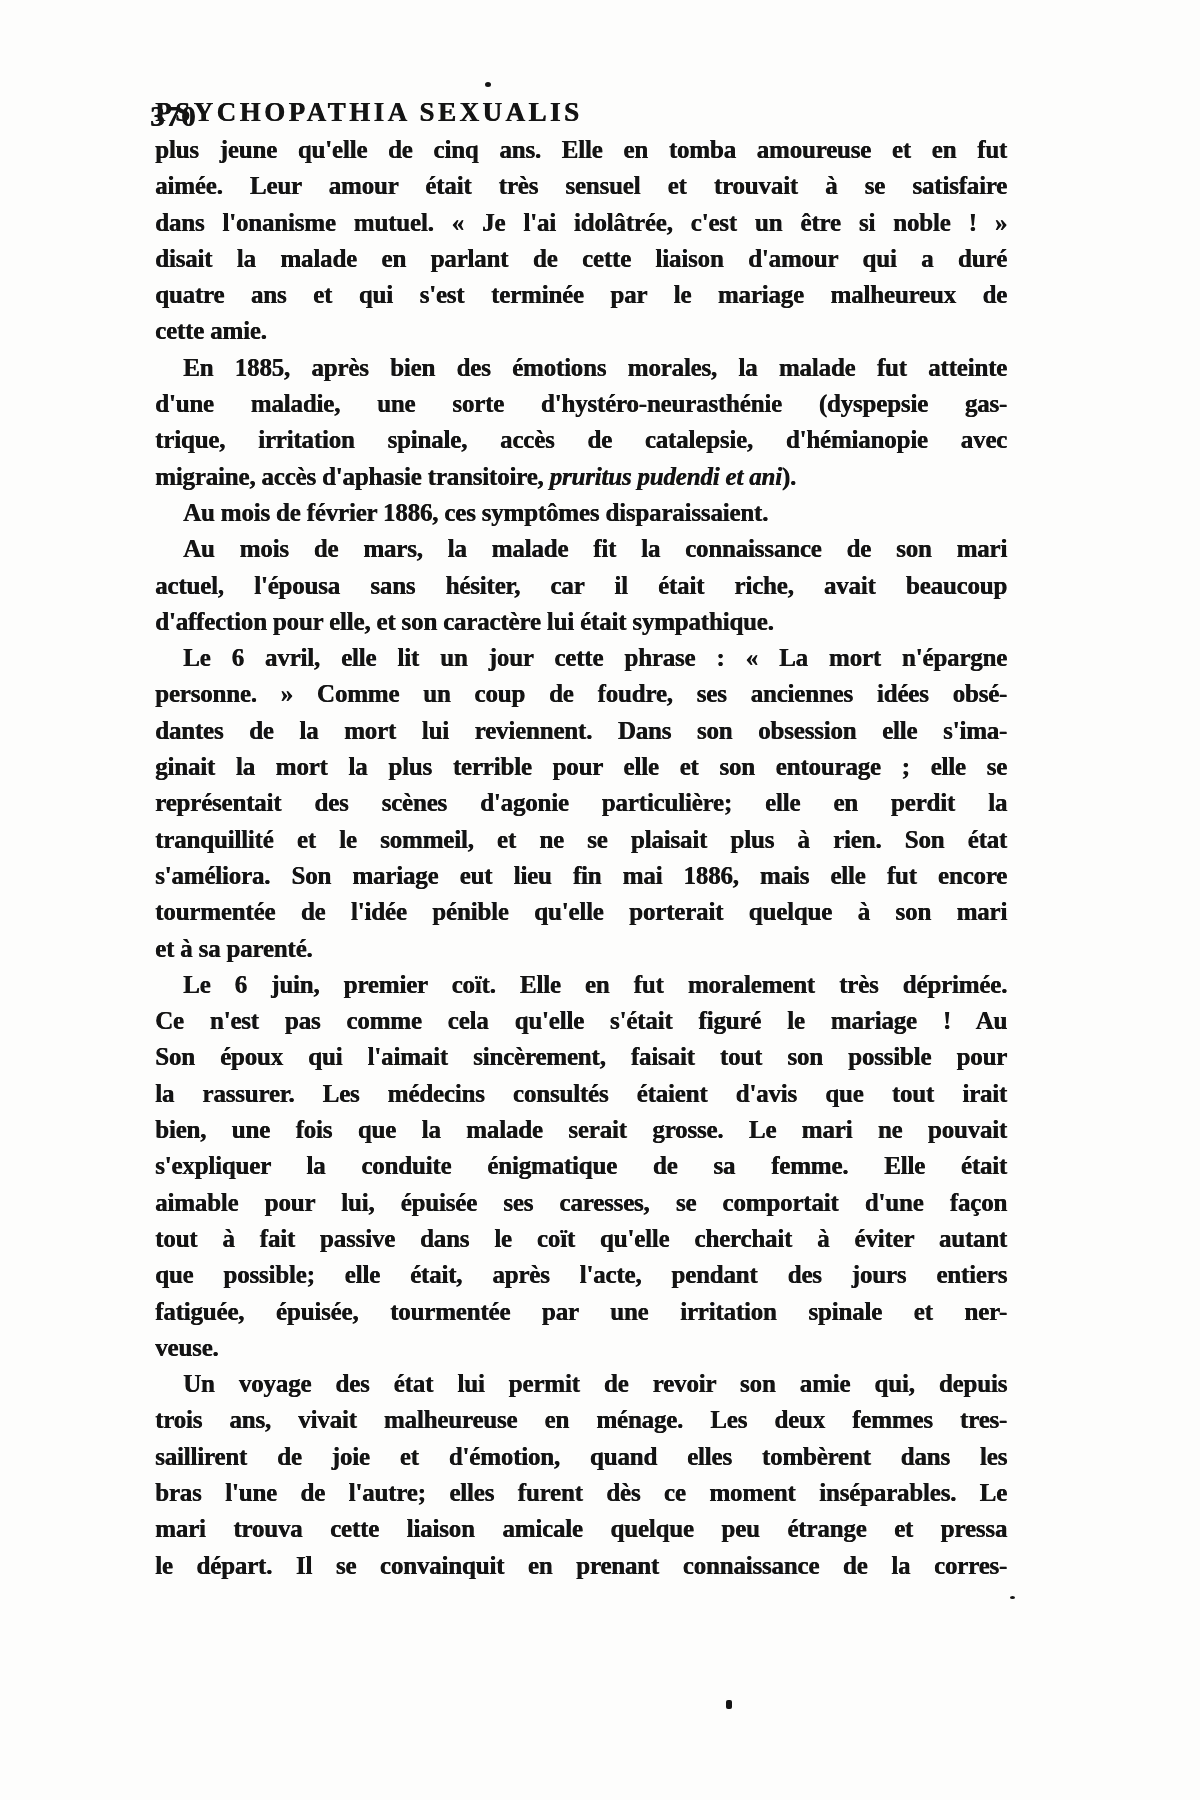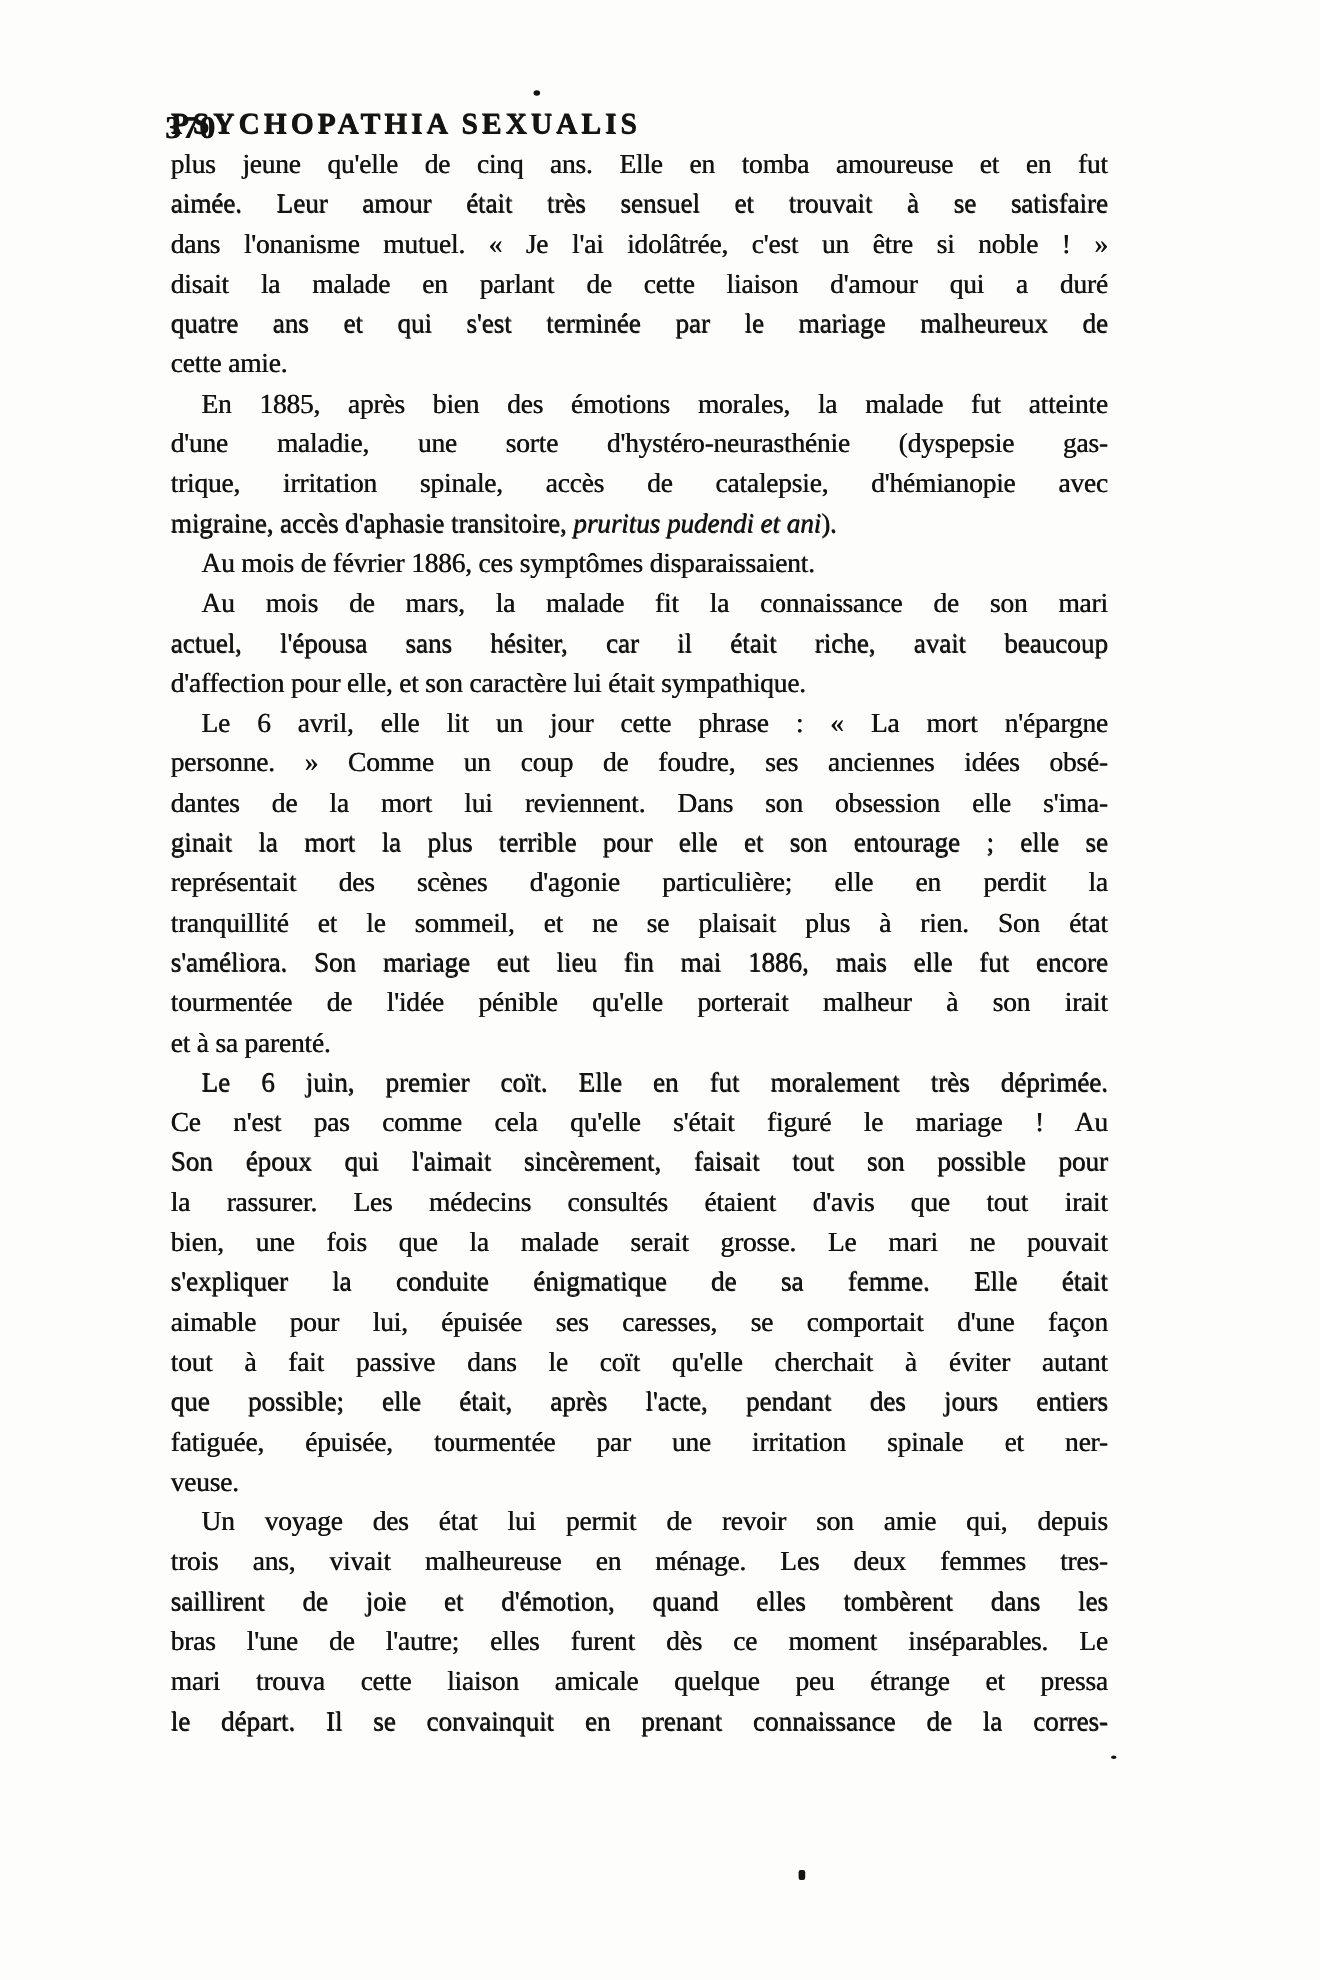--- a/index.html
+++ b/index.html
@@ -27,21 +27,21 @@
   }
   .running-title{
     position:absolute;left:155px;top:97px;width:852px;
     text-align:left;
     font-size:27px;font-weight:700;letter-spacing:3.5px;
     text-shadow:0.6px 0.4px 0 var(--ink);
   }
   
   .textblock{
     position:absolute;left:155px;top:132px;width:852px;
-    font-size:25px;font-weight:400;
+    font-size:25px;font-weight:700;
     letter-spacing:-0.2px;
     text-shadow:0.45px 0.3px 0 var(--ink);
   }
   .para{margin:0;padding:0;}
   .line{
     height:36.3px;line-height:36.3px;
     text-align:justify;
     -moz-text-align-last:justify;
     text-align-last:justify;
     white-space:normal;
@@ -101,21 +101,21 @@
     </div>
 
     <div class="para">
       <div class="line indent">Le 6 avril, elle lit un jour cette phrase : « La mort n'épargne</div>
       <div class="line">personne. » Comme un coup de foudre, ses anciennes idées obsé-</div>
       <div class="line">dantes de la mort lui reviennent. Dans son obsession elle s'ima-</div>
       <div class="line">ginait la mort la plus terrible pour elle et son entourage ; elle se</div>
       <div class="line">représentait des scènes d'agonie particulière; elle en perdit la</div>
       <div class="line">tranquillité et le sommeil, et ne se plaisait plus à rien. Son état</div>
       <div class="line">s'améliora. Son mariage eut lieu fin mai 1886, mais elle fut encore</div>
-      <div class="line">tourmentée de l'idée pénible qu'elle porterait malheur à son irait</div>
+      <div class="line">tourmentée de l'idée pénible qu'elle porterait quelque à son mari</div>
       <div class="line end">et à sa parenté.</div>
     </div>
 
     <div class="para">
       <div class="line indent">Le 6 juin, premier coït. Elle en fut moralement très déprimée.</div>
       <div class="line">Ce n'est pas comme cela qu'elle s'était figuré le mariage ! Au</div>
       <div class="line">Son époux qui l'aimait sincèrement, faisait tout son possible pour</div>
       <div class="line">la rassurer. Les médecins consultés étaient d'avis que tout irait</div>
       <div class="line">bien, une fois que la malade serait grosse. Le mari ne pouvait</div>
       <div class="line">s'expliquer la conduite énigmatique de sa femme. Elle était</div>

